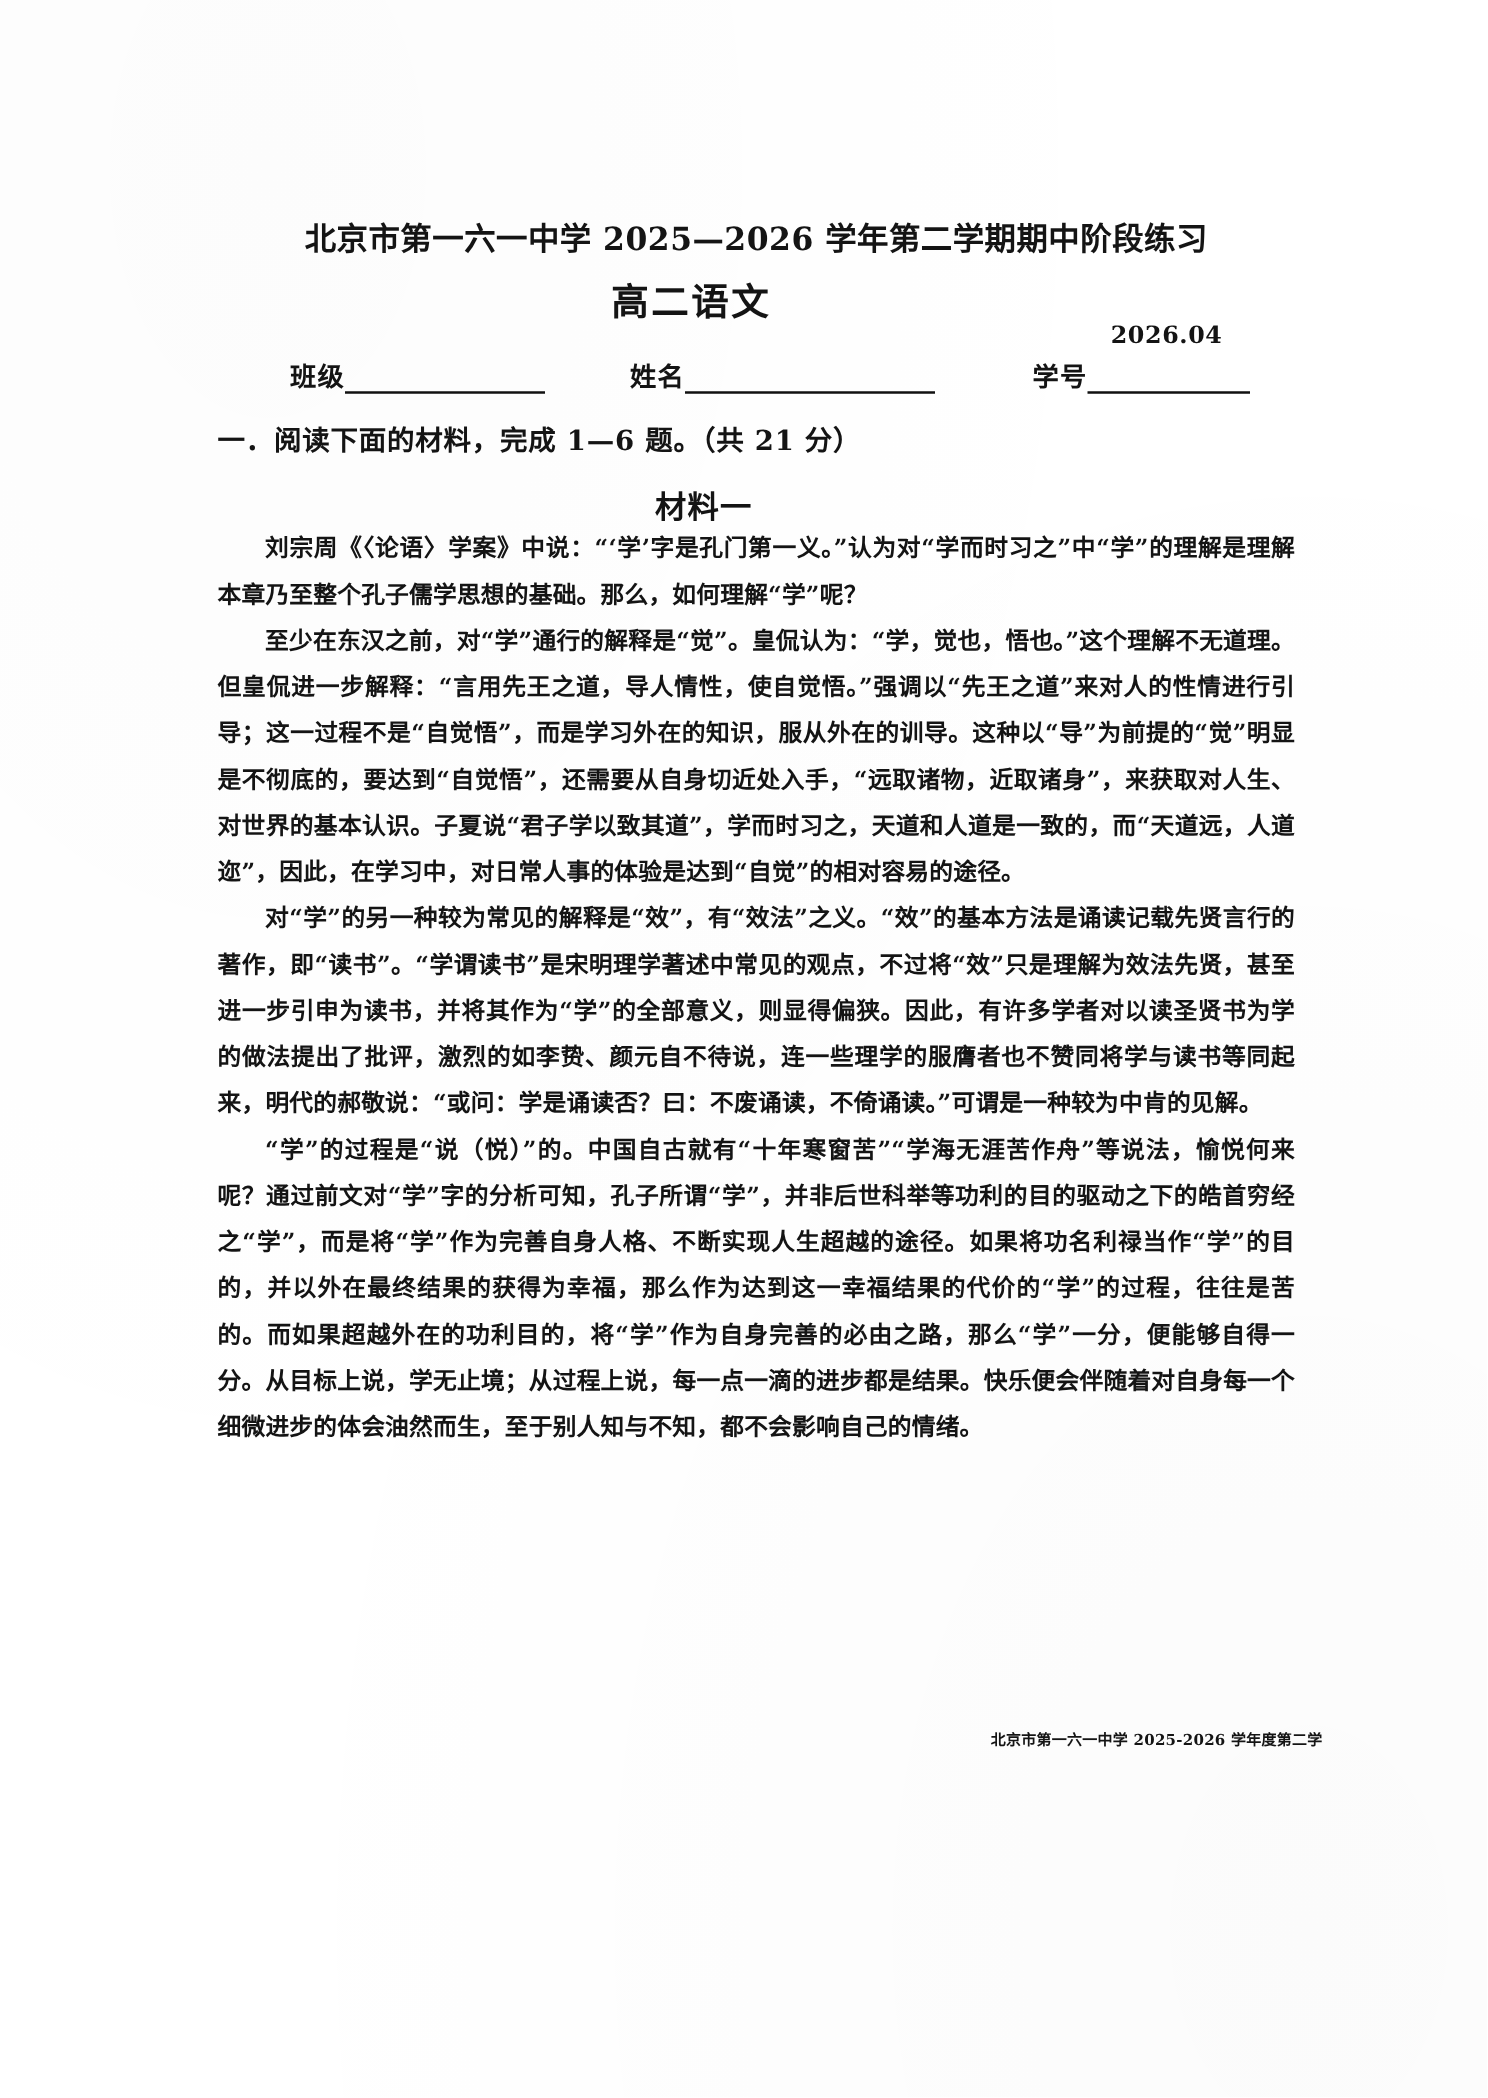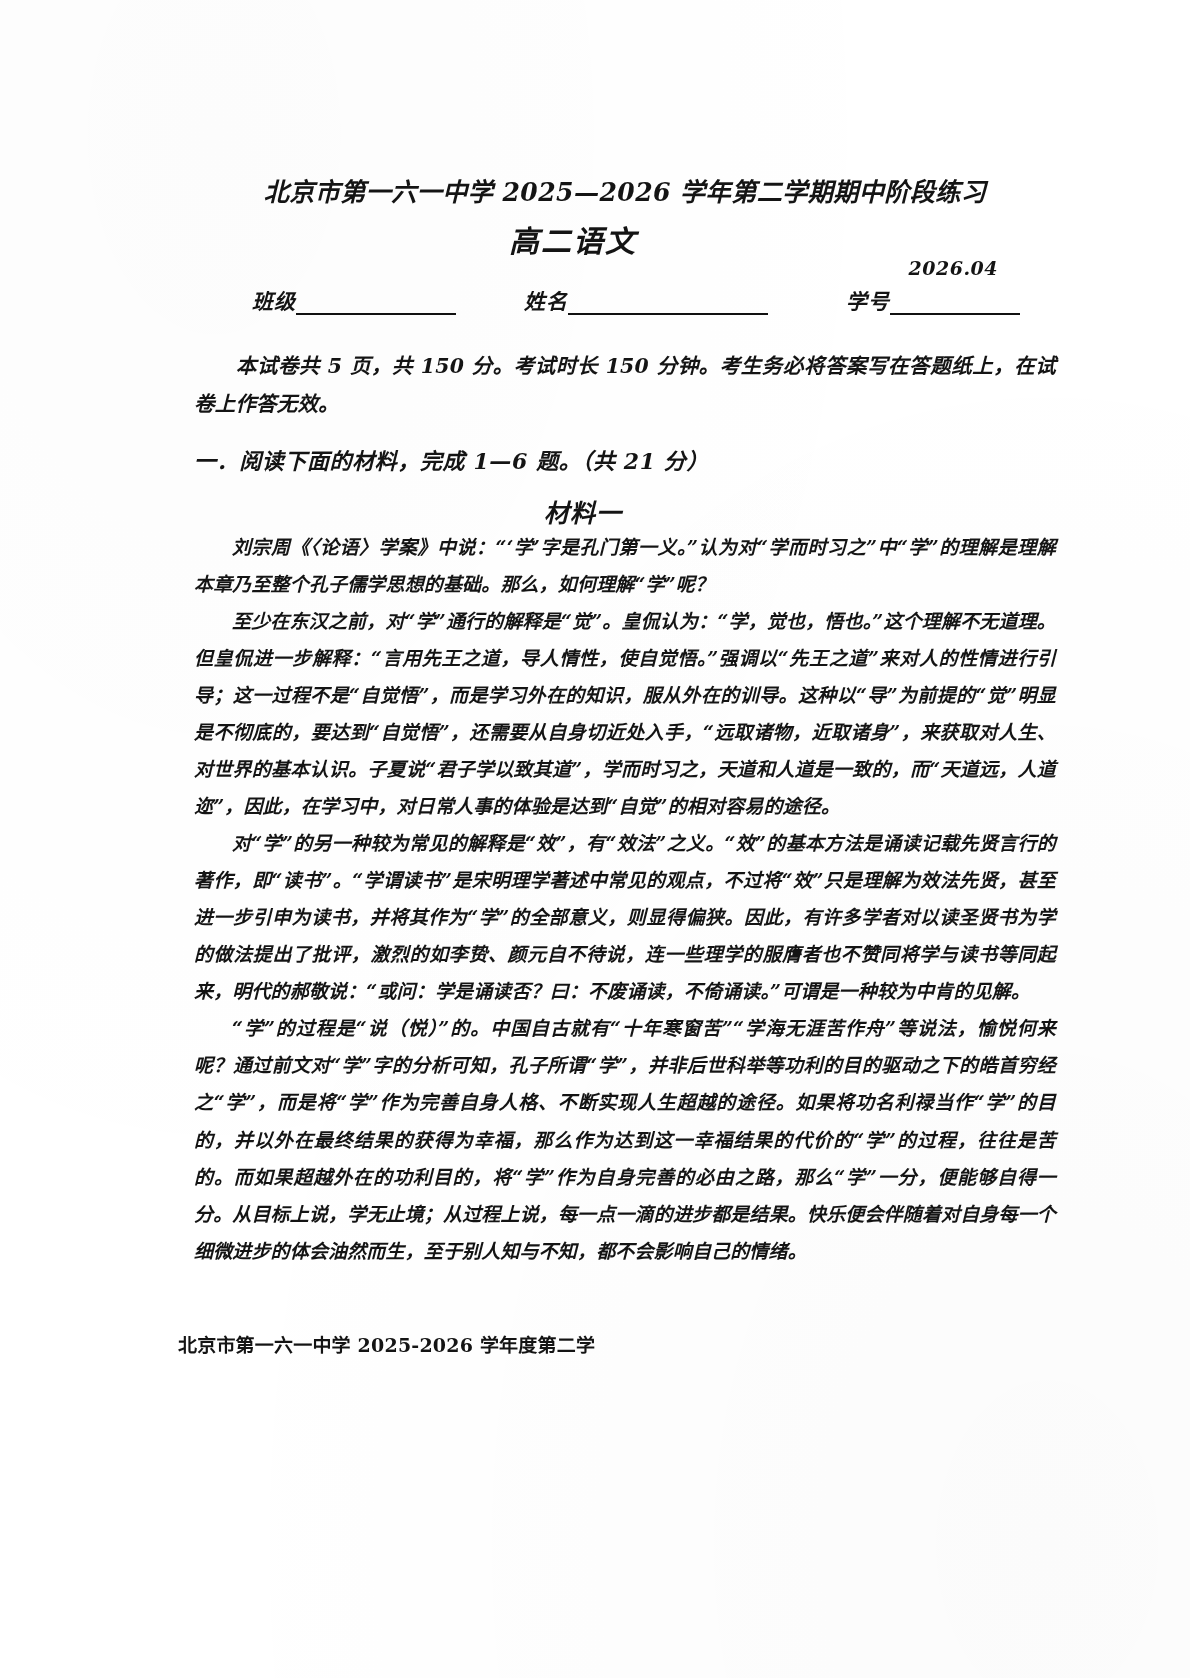--- a/index.html
+++ b/index.html
@@ -25,24 +25,23 @@
   .scan-tint {
     position: absolute;
     inset: 0;
     pointer-events: none;
     background:
       radial-gradient(ellipse at 18% 8%, rgba(0,0,0,0.012), rgba(0,0,0,0) 55%),
       radial-gradient(ellipse at 88% 92%, rgba(0,0,0,0.015), rgba(0,0,0,0) 60%);
   }
   .content {
     position: absolute;
-    left: 194px;
+    left: 174px;
     top: 176px;
     width: 862px;
-    font-style: italic;
   }
 
   
   .doc-title {
     text-align: center;
     font-family: "DejaVu Serif", "Liberation Serif", serif;
     font-weight: 700;
     font-size: 25.5px;
     letter-spacing: 0.4px;
     line-height: 1.3;
@@ -151,23 +150,24 @@
     text-align: right;
     padding-right: 22px;
     font-size: 20.5px;
     font-weight: 600;
     letter-spacing: 0.3px;
   }
 
   .footer-note {
     position: absolute;
     left: 178px;
-    top: 1330px;
+    top: 1382px;
     width: 880px;
-    font-size: 19px;
+    text-align: right;
+    font-size: 12px;
     font-weight: 600;
     letter-spacing: 0.2px;
     white-space: nowrap;
   }
 </style>
 </head>
 <body>
 
 <div class="page">
   <div class="scan-tint"></div>
@@ -189,23 +189,20 @@
       <div class="field field-name">
         <span class="field-label">姓名</span>
         <span class="field-line"></span>
       </div>
       <div class="field field-id">
         <span class="field-label">学号</span>
         <span class="field-line"></span>
       </div>
     </div>
 
-    <div class="notice">
-      <span class="ind">本试卷共 5 页，共 150 分。考试时长 150 分钟。考生务必将答案写在答题纸上，在试卷上作</span><span>答无效。</span>
-    </div>
 
     <div class="section-heading">一．阅读下面的材料，完成 1—6 题。（共 21 分）</div>
 
     <div class="material-label">材料一</div>
 
     <p class="body">刘宗周《〈论语〉学案》中说：“‘学’字是孔门第一义。”认为对“学而时习之”中“学”的理解是理解本章乃至整个孔子儒学思想的基础。那么，如何理解“学”呢？</p>
     <p class="body">至少在东汉之前，对“学”通行的解释是“觉”。皇侃认为：“学，觉也，悟也。”这个理解不无道理。但皇侃进一步解释：“言用先王之道，导人情性，使自觉悟。”强调以“先王之道”来对人的性情进行引导；这一过程不是“自觉悟”，而是学习外在的知识，服从外在的训导。这种以“导”为前提的“觉”明显是不彻底的，要达到“自觉悟”，还需要从自身切近处入手，“远取诸物，近取诸身”，来获取对人生、对世界的基本认识。子夏说“君子学以致其道”，学而时习之，天道和人道是一致的，而“天道远，人道迩”，因此，在学习中，对日常人事的体验是达到“自觉”的相对容易的途径。</p>
     <p class="body">对“学”的另一种较为常见的解释是“效”，有“效法”之义。“效”的基本方法是诵读记载先贤言行的著作，即“读书”。“学谓读书”是宋明理学著述中常见的观点，不过将“效”只是理解为效法先贤，甚至进一步引申为读书，并将其作为“学”的全部意义，则显得偏狭。因此，有许多学者对以读圣贤书为学的做法提出了批评，激烈的如李贽、颜元自不待说，连一些理学的服膺者也不赞同将学与读书等同起来，明代的郝敬说：“或问：学是诵读否？曰：不废诵读，不倚诵读。”可谓是一种较为中肯的见解。</p>
     <p class="body">“学”的过程是“说（悦）”的。中国自古就有“十年寒窗苦”“学海无涯苦作舟”等说法，愉悦何来呢？通过前文对“学”字的分析可知，孔子所谓“学”，并非后世科举等功利的目的驱动之下的皓首穷经之“学”，而是将“学”作为完善自身人格、不断实现人生超越的途径。如果将功名利禄当作“学”的目的，并以外在最终结果的获得为幸福，那么作为达到这一幸福结果的代价的“学”的过程，往往是苦的。而如果超越外在的功利目的，将“学”作为自身完善的必由之路，那么“学”一分，便能够自得一分。从目标上说，学无止境；从过程上说，每一点一滴的进步都是结果。快乐便会伴随着对自身每一个细微进步的体会油然而生，至于别人知与不知，都不会影响自己的情绪。</p>
 

